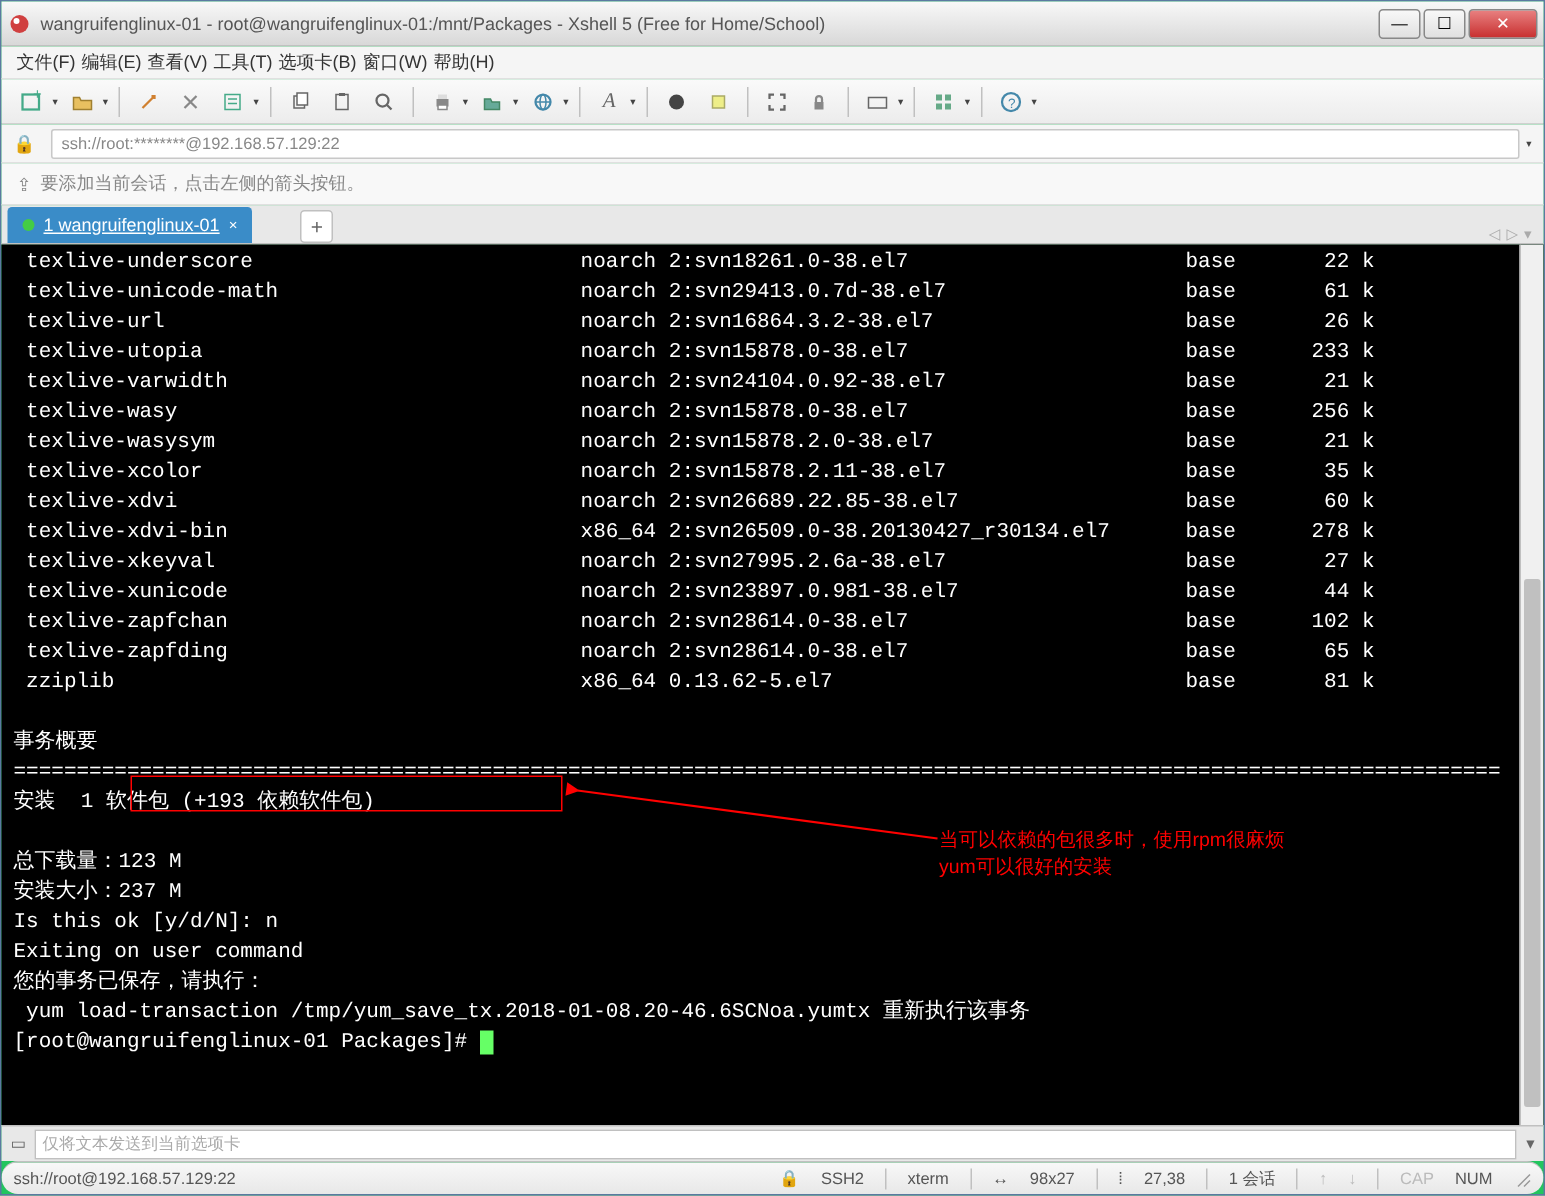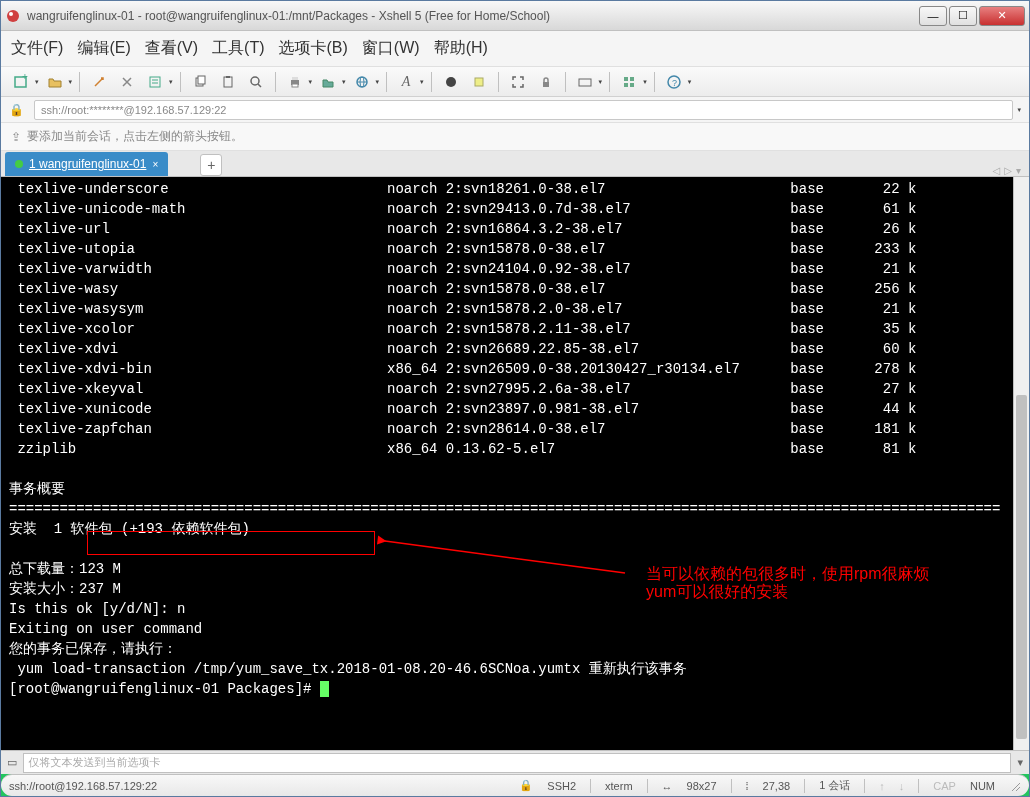--- a/index.html
+++ b/index.html
@@ -37,28 +37,28 @@
   width: 30px; height: 20px;
   display: flex; align-items: center; justify-content: center;
   border: 1px solid #888; border-radius: 3px;
   font-size: 11px; margin-left: 2px;
   background: linear-gradient(to bottom, #f8f8f8, #e0e0e0);
 }
 .win-btn.close { background: linear-gradient(to bottom, #e88080, #c83030); color: white; width: 46px; }
 .win-btn.max, .win-btn.min { width: 28px; }
 
 .menubar {
-  height: 36px;
+  height: 22px;
   background: #f5f5f5;
   display: flex;
   align-items: center;
   padding: 0 10px;
-  gap: 14px;
+  gap: 4px;
   border-bottom: 1px solid #e0e0e0;
-  font-size: 16px;
+  font-size: 12px;
   color: #333;
 }
 .menubar span { cursor: default; }
 
 .toolbar {
   height: 30px;
   background: linear-gradient(to bottom, #fafafa, #ececec);
   display: flex;
   align-items: center;
   padding: 0 8px;
@@ -170,24 +170,23 @@
 }
 .pkg-row { white-space: pre; }
 .annotation-box {
   position: absolute;
   border: 1px solid red;
   pointer-events: none;
 }
 .annotation-text {
   position: absolute;
   color: red;
-  font-size: 16px;
+  font-size: 13px;
   font-family: "Microsoft YaHei", sans-serif;
   line-height: 18px;
-  margin-left: 20px;
 }
 .divider-eq {
   white-space: pre;
   overflow: hidden;
 }
 .cursor-block {
   display: inline-block;
   width: 9px; height: 16px;
   background: #6f6;
   vertical-align: text-bottom;
@@ -427,21 +426,22 @@
         <div class="pkg-row"> texlive-url                                 noarch 2:svn16864.3.2-38.el7                    base       26 k</div>
         <div class="pkg-row"> texlive-utopia                              noarch 2:svn15878.0-38.el7                      base      233 k</div>
         <div class="pkg-row"> texlive-varwidth                            noarch 2:svn24104.0.92-38.el7                   base       21 k</div>
         <div class="pkg-row"> texlive-wasy                                noarch 2:svn15878.0-38.el7                      base      256 k</div>
         <div class="pkg-row"> texlive-wasysym                             noarch 2:svn15878.2.0-38.el7                    base       21 k</div>
         <div class="pkg-row"> texlive-xcolor                              noarch 2:svn15878.2.11-38.el7                   base       35 k</div>
         <div class="pkg-row"> texlive-xdvi                                noarch 2:svn26689.22.85-38.el7                  base       60 k</div>
         <div class="pkg-row"> texlive-xdvi-bin                            x86_64 2:svn26509.0-38.20130427_r30134.el7      base      278 k</div>
         <div class="pkg-row"> texlive-xkeyval                             noarch 2:svn27995.2.6a-38.el7                   base       27 k</div>
         <div class="pkg-row"> texlive-xunicode                            noarch 2:svn23897.0.981-38.el7                  base       44 k</div>
-        <div class="pkg-row"> texlive-zapfchan                            noarch 2:svn28614.0-38.el7                      base      181 k</div>
+        <div class="pkg-row"> texlive-zapfchan                            noarch 2:svn28614.0-38.el7                      base      102 k</div>
+        <div class="pkg-row"> texlive-zapfding                            noarch 2:svn28614.0-38.el7                      base       65 k</div>
         <div class="pkg-row"> zziplib                                     x86_64 0.13.62-5.el7                            base       81 k</div>
       </div>
     <div class="pkg-row">&nbsp;</div>
     <div class="pkg-row">事务概要</div>
     <div class="pkg-row divider-eq">======================================================================================================================</div>
     <div class="pkg-row"><span>安装  1 </span><span id="install-box">软件包 (+193 依赖软件包)</span></div>
     <div class="pkg-row">&nbsp;</div>
     <div class="pkg-row">总下载量：123 M</div>
     <div class="pkg-row">安装大小：237 M</div>
     <div class="pkg-row">Is this ok [y/d/N]: n</div>

